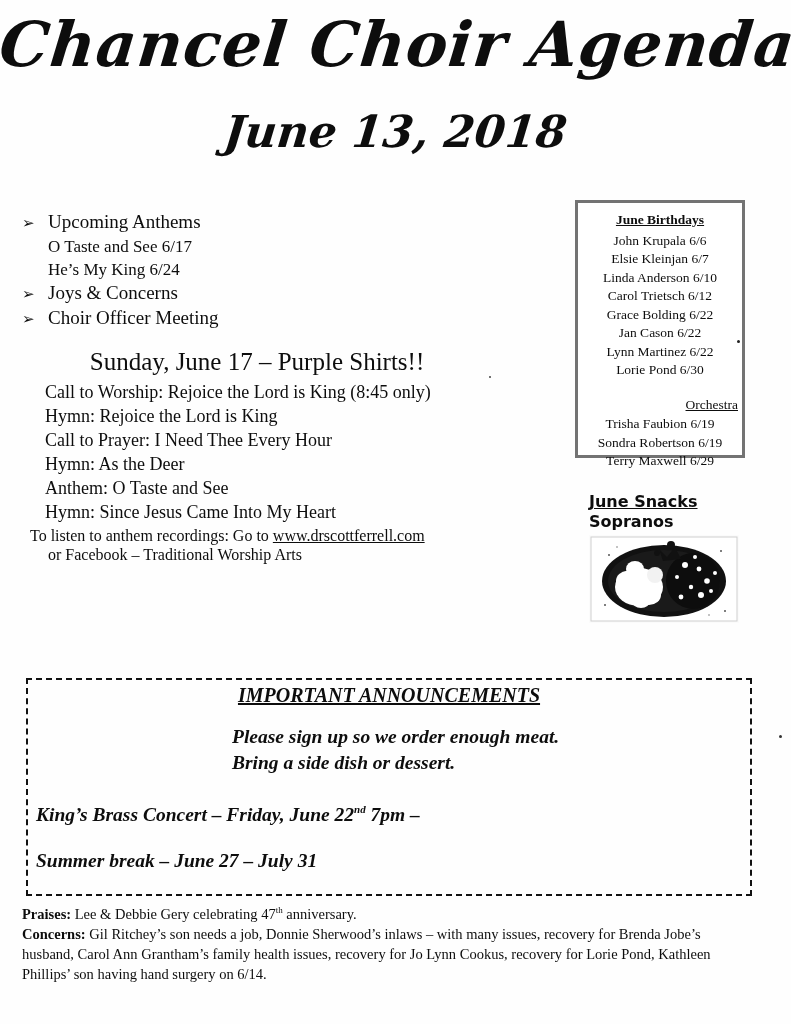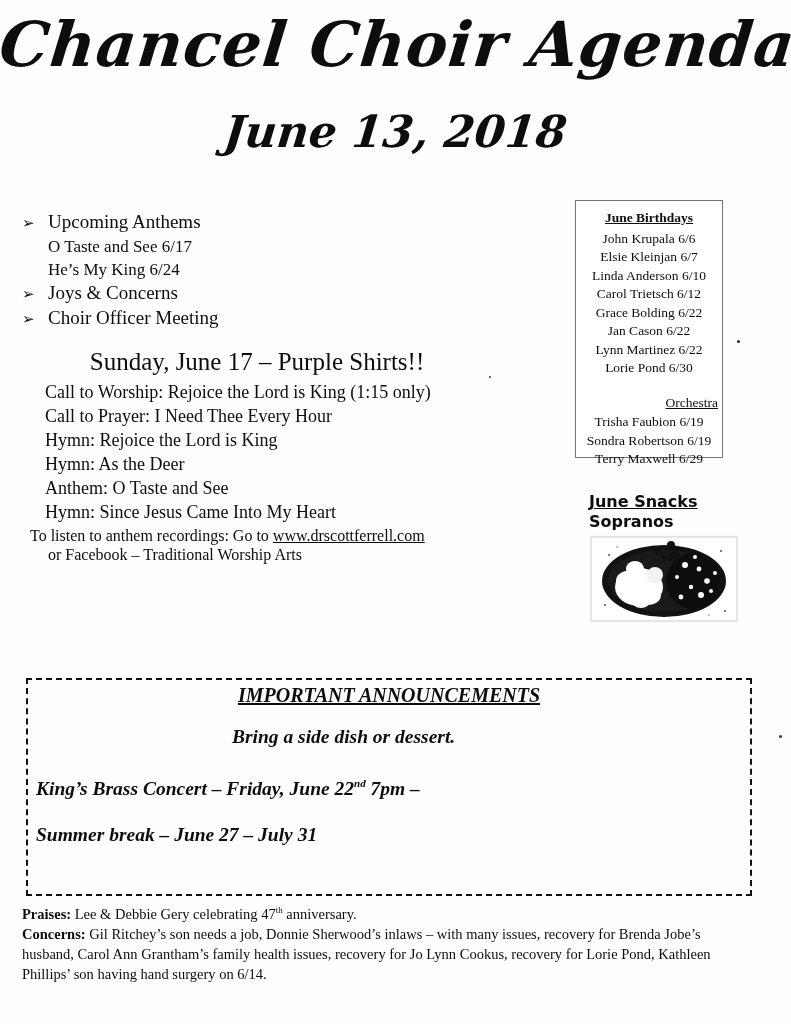--- a/index.html
+++ b/index.html
@@ -114,23 +114,23 @@
   .recordings .url {
     color: #0d0d0d;
     text-decoration: underline;
   }
 
   
   .birthday-box {
     position: absolute;
     left: 575px;
     top: 200px;
-    width: 148px;
+    width: 170px;
     height: 258px;
-    border: 1px solid #737373;
+    border: 3px solid #737373;
     background: #ffffff;
     box-sizing: border-box;
     padding: 8px 4px 4px 4px;
     text-align: center;
     font-size: 13.5px;
     line-height: 18.5px;
   }
   .birthday-box .hdr {
     font-weight: bold;
     text-decoration: underline;
@@ -269,23 +269,23 @@
       <span>Joys &amp; Concerns</span>
     </div>
     <div class="row">
       <span class="bullet">➢</span>
       <span>Choir Officer Meeting</span>
     </div>
   </div>
 
   <div class="service-heading">Sunday, June 17 – Purple Shirts!!</div>
   <div class="service-list">
-    <div>Call to Worship:   Rejoice the Lord is King (1:15 only)</div>
+    <div>Call to Worship:   Rejoice the Lord is King (8:45 only)</div>
+    <div>Hymn:   Rejoice the Lord is King</div>
     <div>Call to Prayer:  I Need Thee Every Hour</div>
-    <div>Hymn:   Rejoice the Lord is King</div>
     <div>Hymn:   As the Deer</div>
     <div>Anthem: O Taste and See</div>
     <div>Hymn:  Since Jesus Came Into My Heart</div>
   </div>
 
   <div class="recordings">
     <div><span>To listen to anthem recordings:  Go to </span><span class="url">www.drscottferrell.com</span></div>
     <div class="line2">or Facebook – Traditional Worship Arts</div>
   </div>
 
@@ -349,20 +349,21 @@
       <circle cx="16" cy="70" r="1" fill="#555"></circle>
       <circle cx="136" cy="76" r="1" fill="#555"></circle>
       <circle cx="28" cy="12" r="0.8" fill="#777"></circle>
       <circle cx="120" cy="80" r="0.8" fill="#777"></circle>
     </svg>
   </div>
 
   <div class="announce-box"></div>
   <div class="announce-title"><span>IMPORTANT ANNOUNCEMENTS</span></div>
   <div class="announce-body">
+    <div class="indent">Please sign up so we order enough meat.</div>
     <div class="indent">Bring a side dish or dessert.</div>
     <div class="spacer"></div>
     <div class="l1"><span>King’s Brass Concert – Friday, June 22</span><sup>nd</sup><span> 7pm –</span></div>
     <div class="spacer"></div>
     <div class="l1">Summer break – June 27 – July 31</div>
   </div>
 
   <div class="prayers">
     <div class="praises"><b>Praises:</b><span> Lee &amp; Debbie Gery celebrating 47</span><sup>th</sup><span> anniversary.</span></div>
     <div><b>Concerns:</b><span>  Gil Ritchey’s son needs a job,  Donnie Sherwood’s inlaws – with many issues, recovery for Brenda Jobe’s husband, Carol Ann Grantham’s family health issues, recovery for Jo Lynn Cookus, recovery for Lorie Pond,  Kathleen Phillips’ son having hand surgery on 6/14.</span></div>

